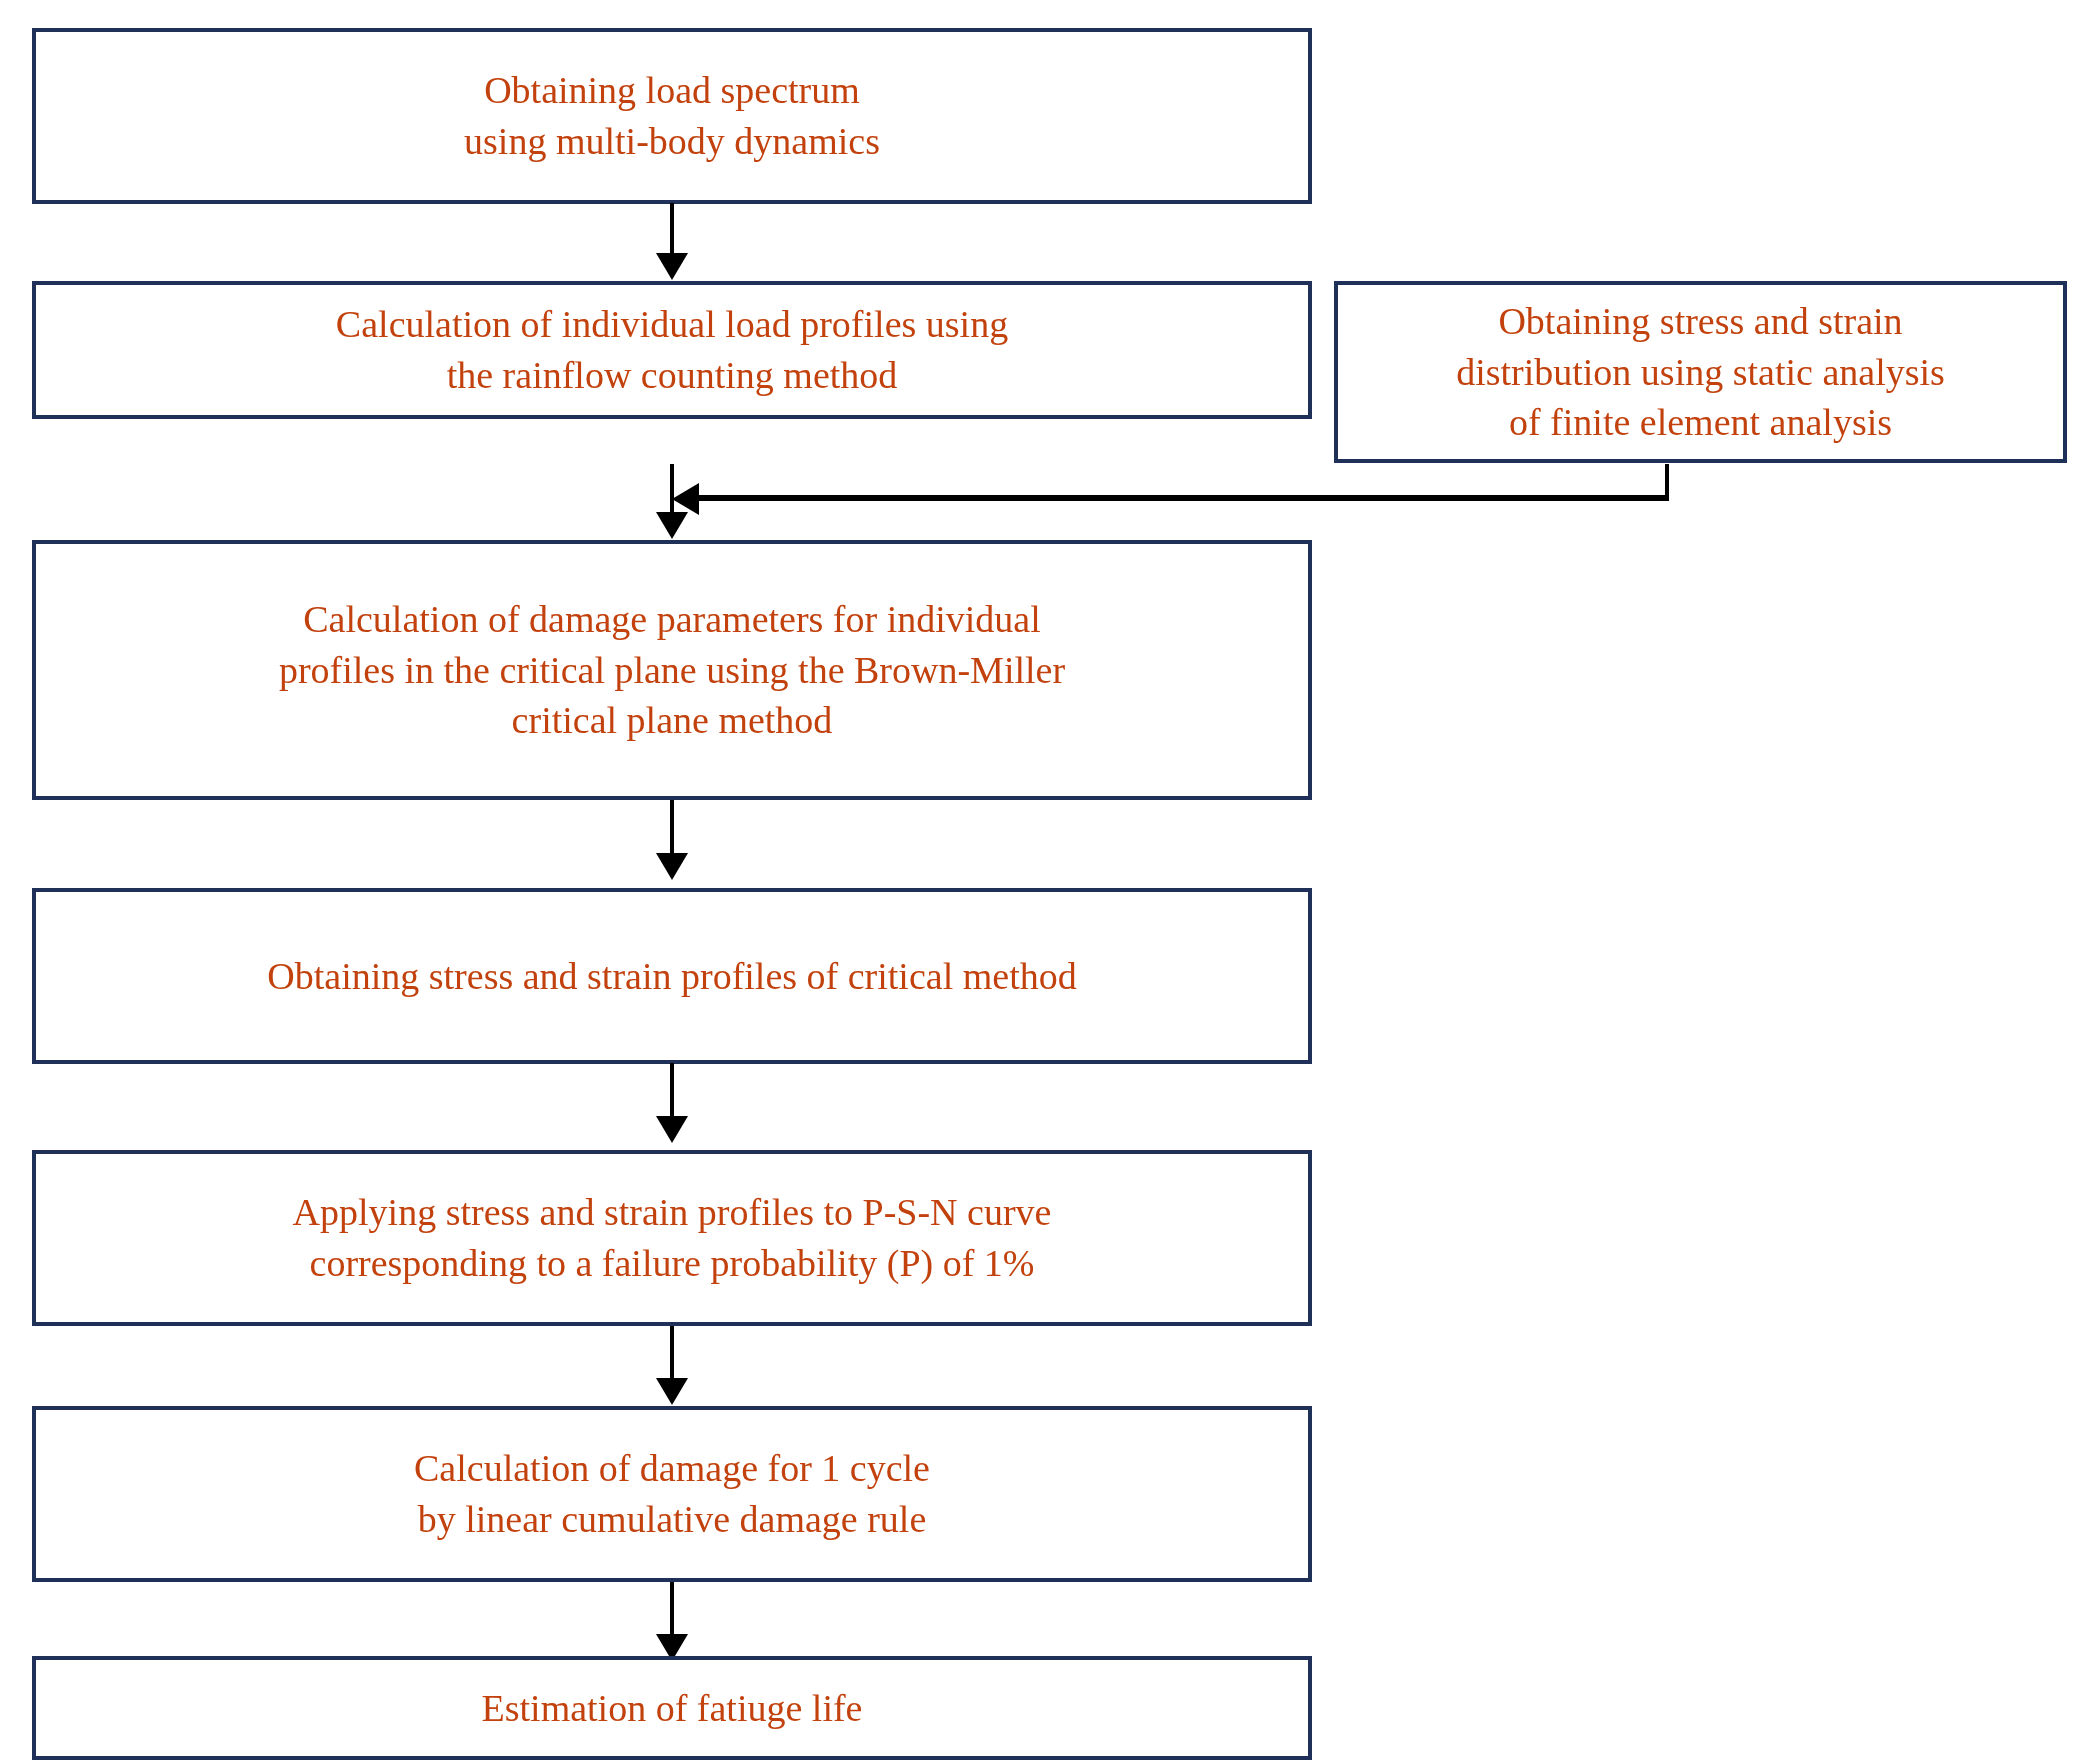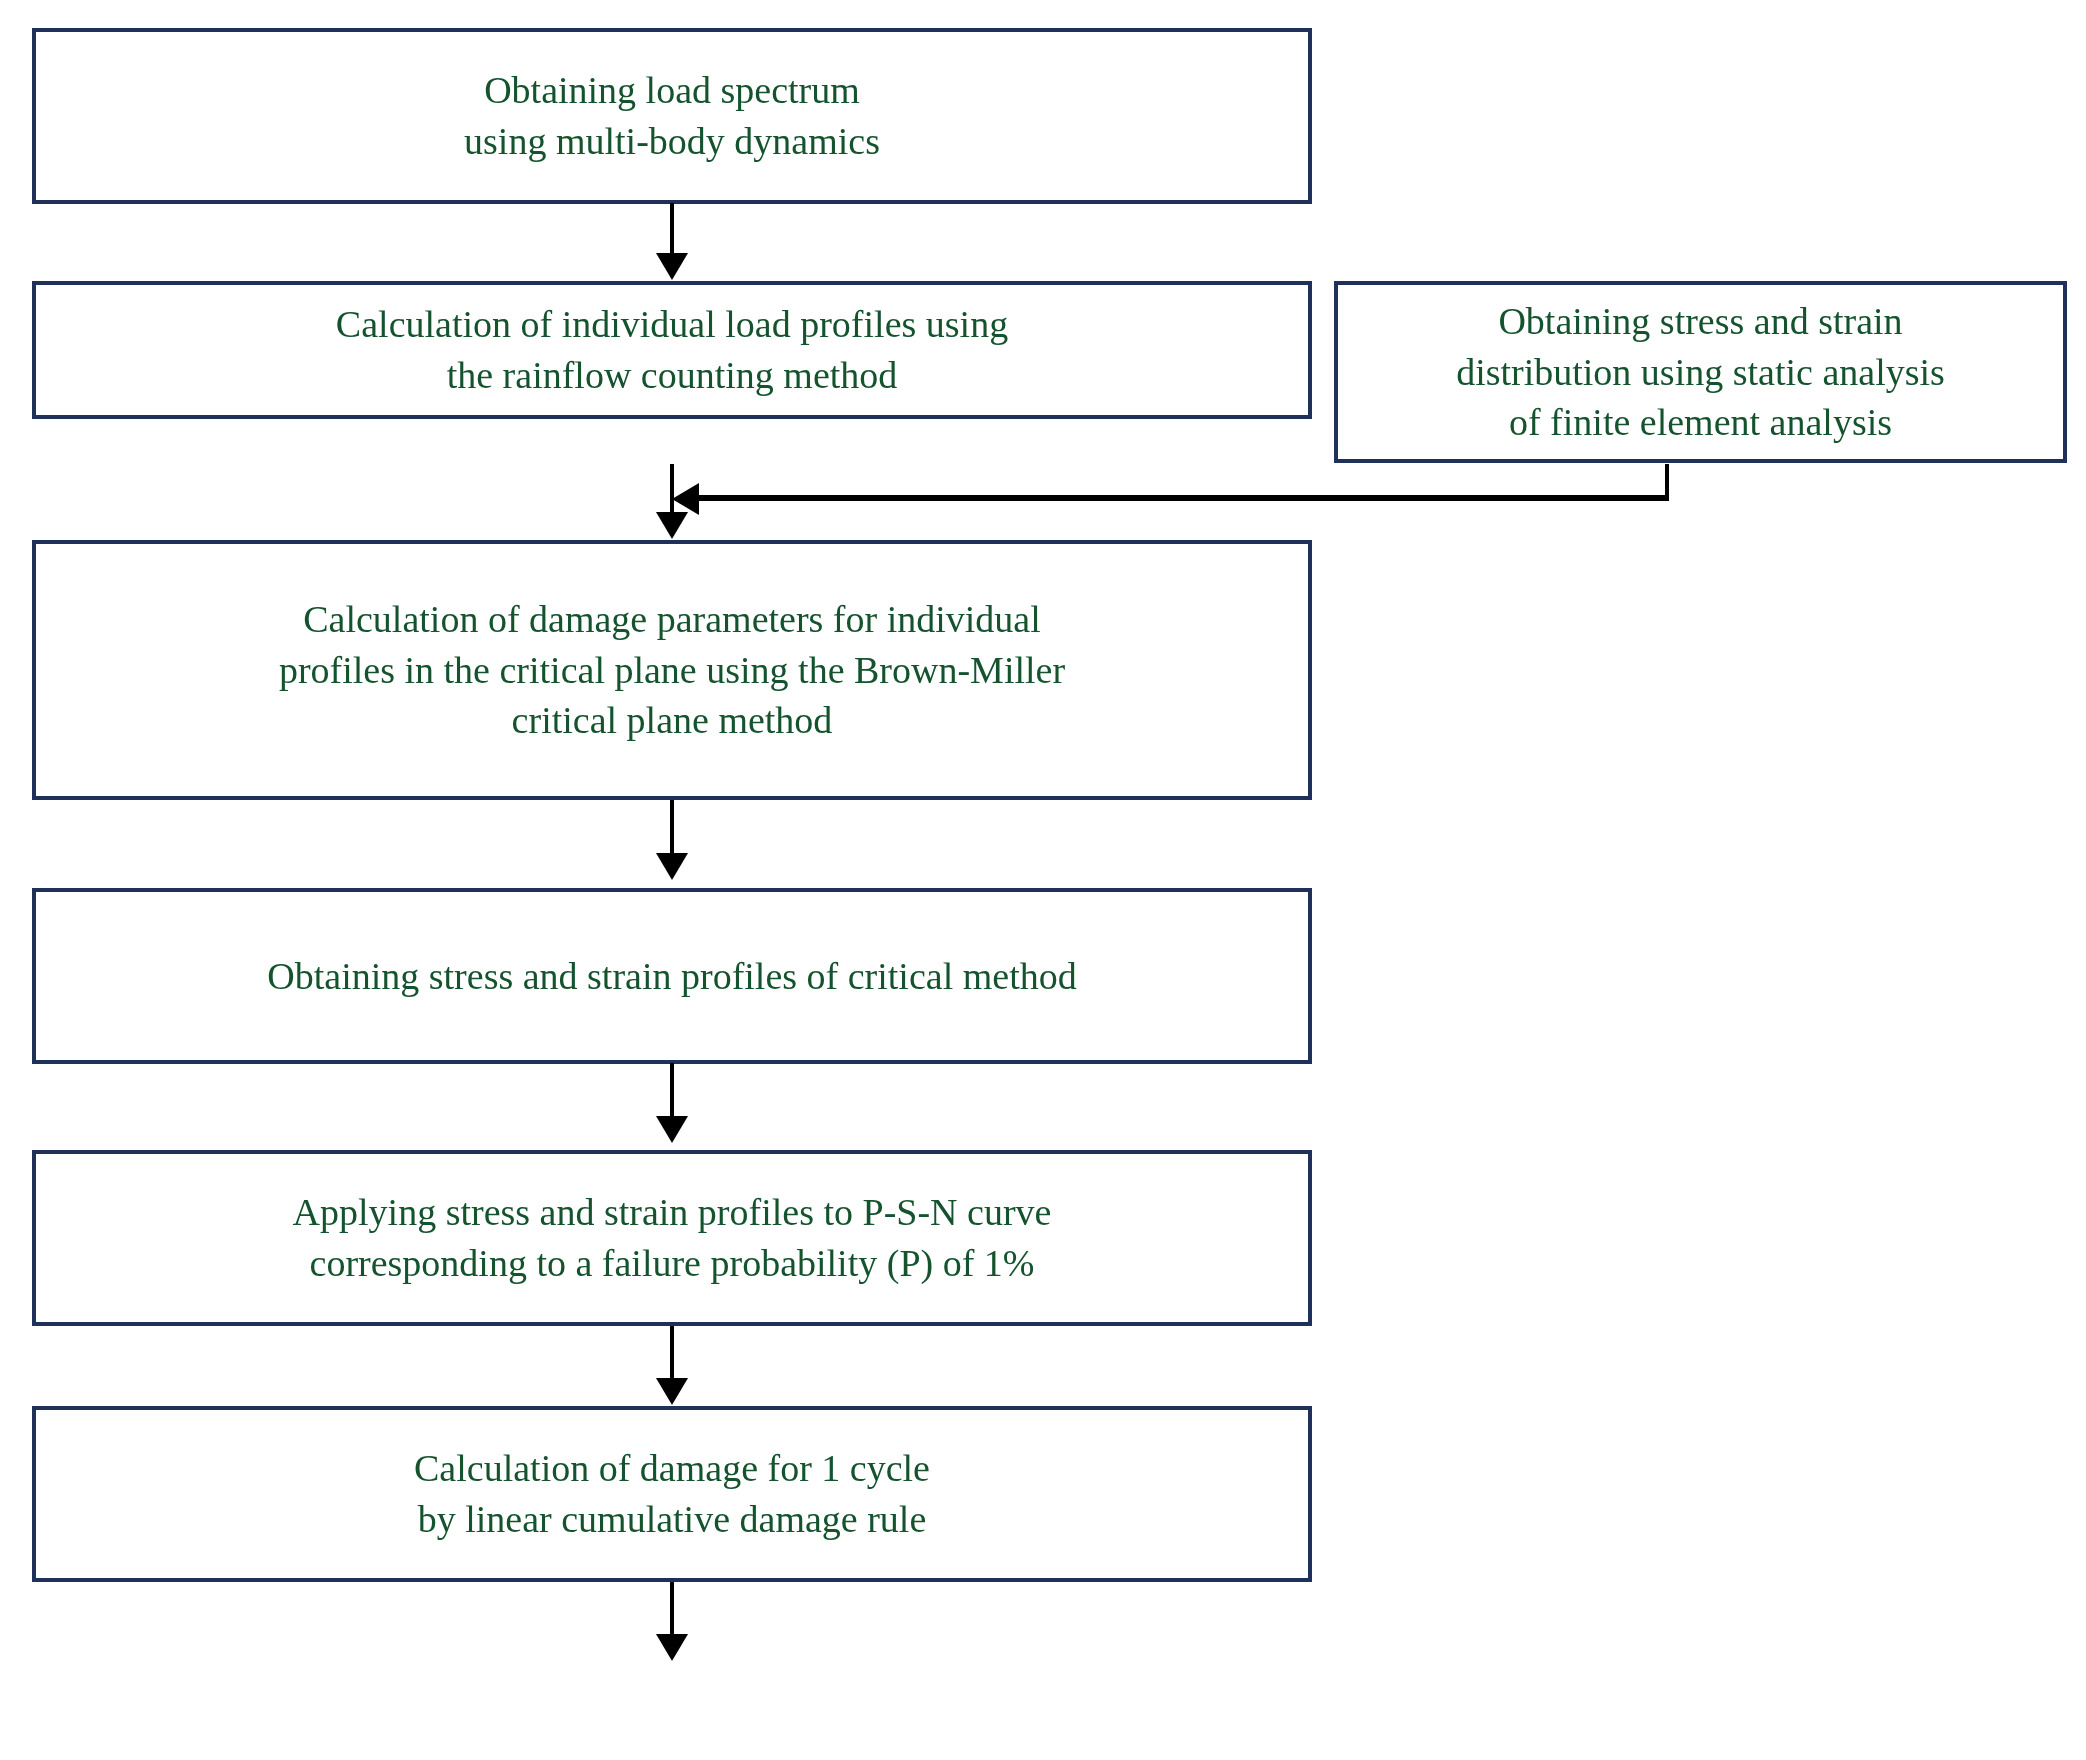--- a/index.html
+++ b/index.html
@@ -19,21 +19,21 @@
     position: absolute;
     box-sizing: border-box;
     border: 4.3px solid #1f3158;
     background: #ffffff;
     display: flex;
     align-items: center;
     justify-content: center;
     text-align: center;
   }
   .node-label {
-    color: #14532d;
+    color: #c2410c;
     font-size: 38px;
     line-height: 1.34;
     letter-spacing: 0px;
     white-space: pre-line;
     padding: 0 14.6px;
     font-family: Liberation Serif, serif;
   }
   
   .vline {
     position: absolute;
@@ -118,15 +118,18 @@
   <div class="arrow-down" style="left:656px; top:1378px;"></div>
 
   <div class="node" style="left:32px; top:1406px; width:1280px; height:176px;">
     <div class="node-label">Calculation of damage for 1 cycle
 by linear cumulative damage rule</div>
   </div>
 
   <div class="vline" style="left:670px; top:1582px; height:60px;"></div>
   <div class="arrow-down" style="left:656px; top:1634px;"></div>
 
+  <div class="node" style="left:32px; top:1656px; width:1280px; height:104px;">
+    <div class="node-label">Estimation of fatiuge life</div>
+  </div>
 
 </div>
 
 
 </body></html>

